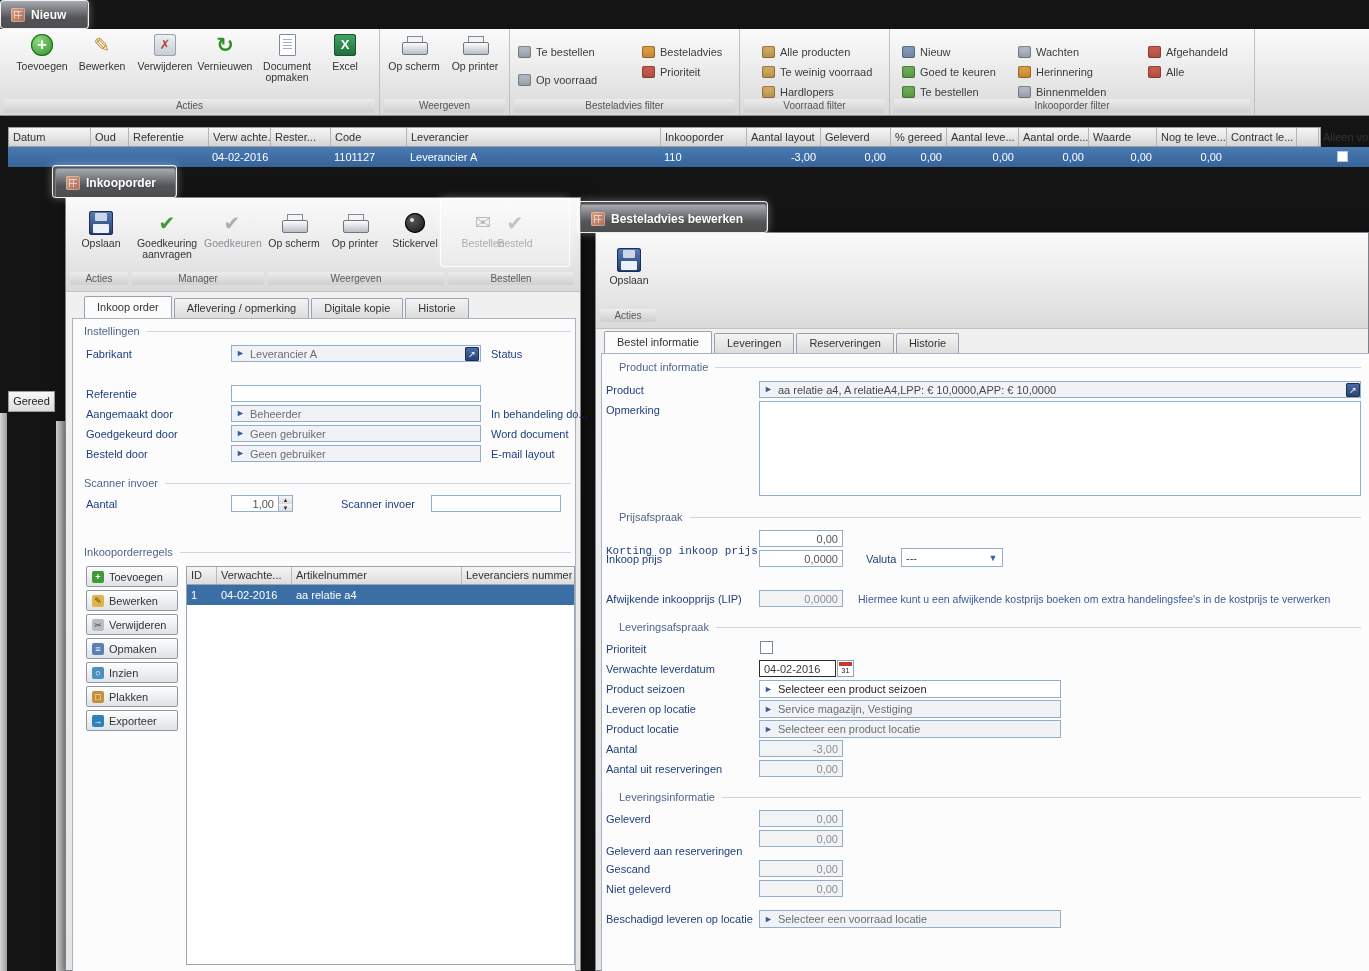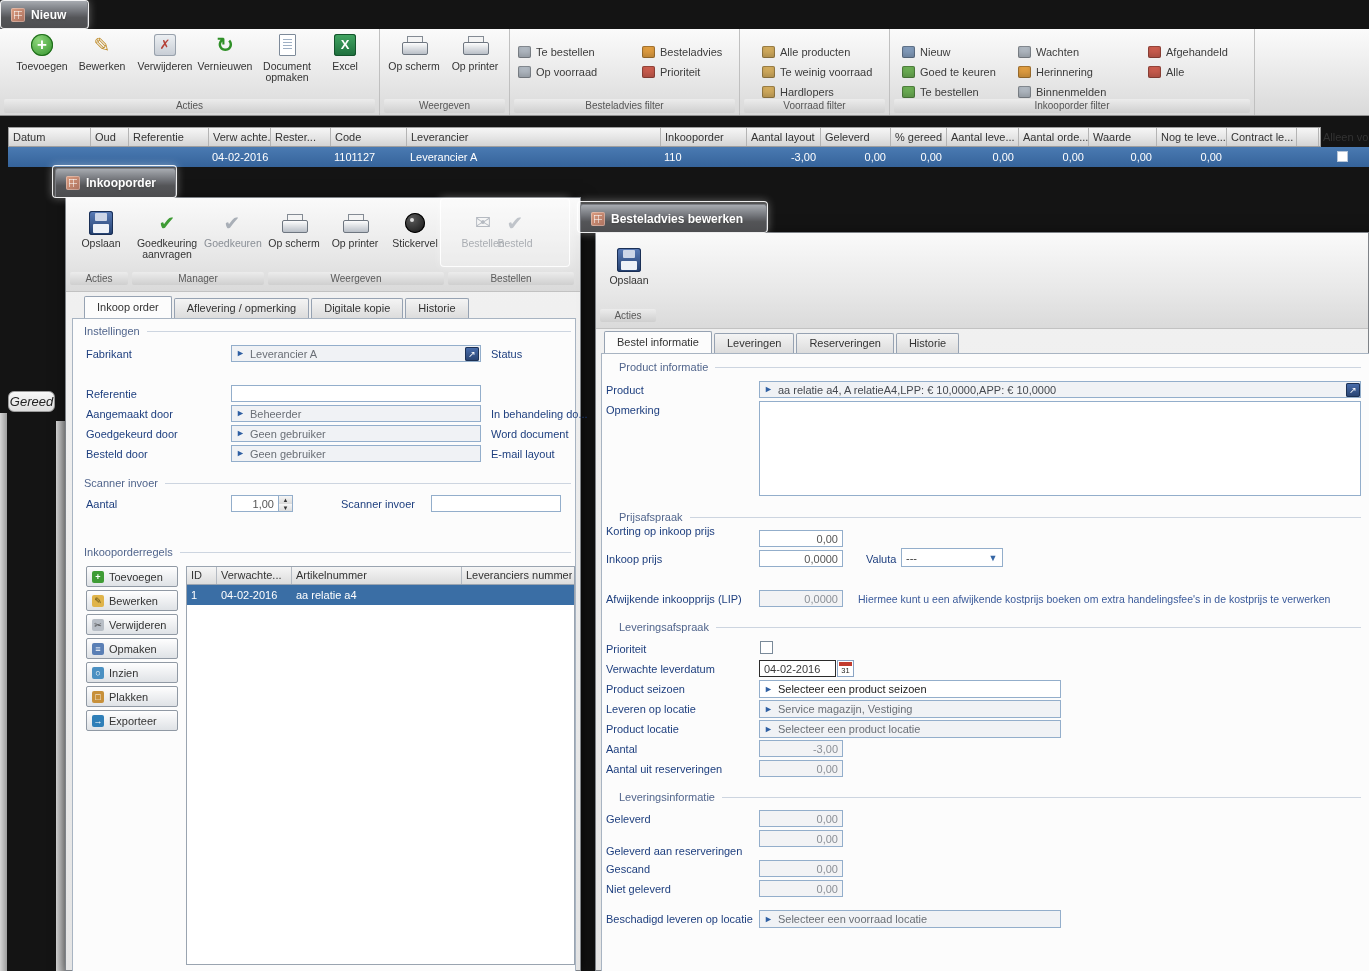--- a/index.html
+++ b/index.html
@@ -98,21 +98,21 @@
 
 .sbtn{position:absolute;width:92px;height:21px;background:linear-gradient(#fefefe,#dfe2e6);border:1px solid #9099a4;border-radius:2px;display:flex;align-items:center;gap:5px;padding:0 5px;font-size:11px;color:#333;white-space:nowrap;overflow:hidden;z-index:2;}
 .igrid-head{position:absolute;display:flex;height:19px;background:linear-gradient(#f6f6f6,#dcdcdc);border:1px solid #9aa4b0;z-index:2;}
 .igh{flex:none;border-right:1px solid #b4bac2;padding:0 4px;line-height:17px;color:#333;overflow:hidden;white-space:nowrap;}
 .igrid-row{position:absolute;display:flex;height:20px;background:#3a6ea5;color:#fff;border-left:1px solid #9aa4b0;border-right:1px solid #9aa4b0;z-index:2;}
 .igc{flex:none;padding:0 4px;line-height:20px;overflow:hidden;white-space:nowrap;}
 .igrid-body{position:absolute;background:#fff;border:1px solid #9aa4b0;border-top:none;z-index:1;}
 
 
 .strip{position:absolute;background:linear-gradient(90deg,#d6d6d6,#9e9e9e);z-index:4;}
-.gereed{position:absolute;left:8px;top:391px;width:47px;height:21px;background:linear-gradient(#f8f8f8,#dedede);border:1px solid #9b9b9b;border-radius:6px;font-size:13px;color:#222;text-align:center;line-height:19px;z-index:4;font-style:italic;}
+.gereed{position:absolute;left:8px;top:391px;width:47px;height:21px;background:linear-gradient(#f8f8f8,#dedede);border:1px solid #9b9b9b;border-radius:0;font-size:11px;color:#222;text-align:center;line-height:19px;z-index:4;}
 </style>
 </head>
 <body>
 
 <div id="root">
 
   <div class="win-tab" style="left:0;top:0;width:88px;">
     <span class="app-icon"></span>
     <span>Nieuw</span>
   </div>
@@ -173,21 +173,21 @@
         <div>Op printer</div>
       </div>
       <div class="rgroup-label">Weergeven</div>
     </div>
 
     <div class="rgroup" style="left:510px;width:230px;">
       <div class="smallitem" style="left:8px;top:15px;">
           <span class="sic gray"></span>
           <span>Te bestellen</span>
         </div>
-      <div class="smallitem" style="left:8px;top:35px;">
+      <div class="smallitem" style="left:8px;top:43px;">
           <span class="sic gray"></span>
           <span>Op voorraad</span>
         </div>
       <div class="smallitem" style="left:132px;top:15px;">
           <span class="sic orange"></span>
           <span>Besteladvies</span>
         </div>
       <div class="smallitem" style="left:132px;top:35px;">
           <span class="sic red"></span>
           <span>Prioriteit</span>
@@ -505,21 +505,21 @@
       </div>
     <div class="endbtn" style="left:750px;top:150px;"></div>
 
     <div class="flabel" style="left:10px;top:171px;">Opmerking</div>
     <div class="textarea" style="left:163px;top:168px;width:602px;height:95px;"><span></span></div>
 
     <div class="sect" style="left:23px;top:278px;width:742px;">
         <span>Prijsafspraak</span>
       </div>
 
-    <div class="flabel" style="left:10px;top:292px;">Korting op inkoop prijs</div>
+    <div class="flabel" style="left:10px;top:312px;font-family:Liberation Mono, monospace;">Korting op inkoop prijs</div>
     <div class="field num" style="left:163px;top:297px;width:84px;">
         <span>0,00</span>
       </div>
 
     <div class="flabel" style="left:10px;top:320px;">Inkoop prijs</div>
     <div class="field num" style="left:163px;top:317px;width:84px;">
         <span>0,0000</span>
       </div>
     <div class="flabel" style="left:270px;top:320px;">Valuta</div>
     <div class="field" style="left:305px;top:315px;width:102px;height:19px;">

